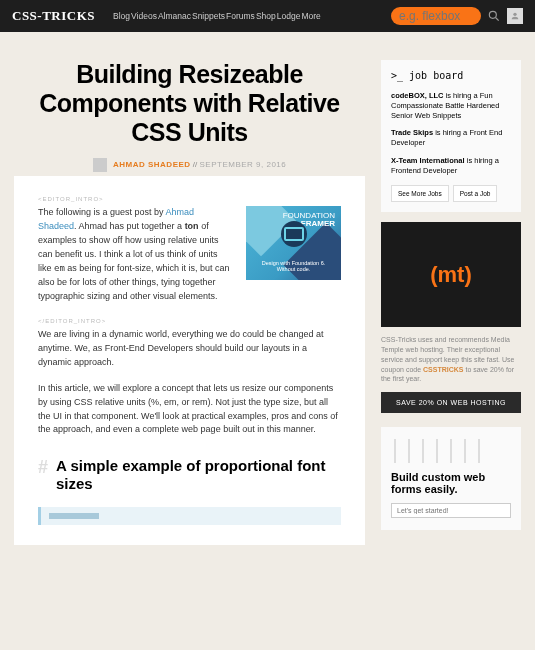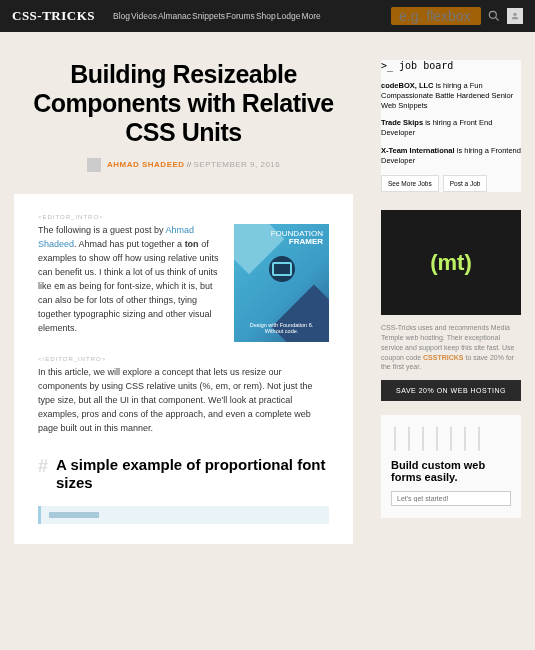--- a/index.html
+++ b/index.html
@@ -2,60 +2,60 @@
 <html><head>
 <meta charset="utf-8">
 <style>
 *{margin:0;padding:0;box-sizing:border-box}
 body{font-family:-apple-system,BlinkMacSystemFont,"Segoe UI",sans-serif;background:#f0ece5;width:535px}
 .topbar{background:#1e1e1e;height:32px;display:flex;align-items:center;padding:0 12px;color:#fff}
 .logo{font-weight:900;font-size:13px;letter-spacing:0.5px;margin-right:18px;font-family:Georgia,serif}
 .nav{display:flex;gap:1px;font-size:8.5px;flex:1}
 .nav a{color:#ccc;text-decoration:none}
 .search-wrap{display:flex;align-items:center;gap:6px}
-.search{width:90px;height:18px;border:none;border-radius:2px;padding:0 8px;font-size:14px;background:#a16207}
+.search{width:90px;height:18px;border:none;border-radius:9px;padding:0 8px;font-size:12px;background:#f97316}
 .search-icon{width:14px;height:14px}
 .avatar{width:16px;height:16px;background:#ddd;display:flex;align-items:center;justify-content:center}
-.main{display:flex;gap:28px;padding:28px 14px 0}
+.main{display:flex;gap:16px;padding:28px 14px 0}
 .content{flex:1;min-width:0}
 .title{font-size:25px;font-weight:900;text-align:center;line-height:1.15;letter-spacing:-0.5px;margin-bottom:12px;padding:0 10px}
-.byline{text-align:center;font-size:8px;color:#888;margin-bottom:22px}
+.byline{text-align:center;font-size:8px;color:#888;margin-bottom:4px}
 .byline .author{color:#e67e22;font-weight:700;text-transform:uppercase;letter-spacing:0.5px}
 .byline .date{color:#aaa;text-transform:uppercase;letter-spacing:0.5px}
 .byline-avatar{display:inline-block;width:14px;height:14px;background:#ccc;vertical-align:middle;margin-right:4px}
 .article{background:#fff;padding:20px 24px}
 .tag-label{font-size:6px;color:#bbb;letter-spacing:1px;margin-bottom:4px}
 .intro-wrap{display:flex;gap:14px;margin-bottom:14px}
 .intro-text{flex:1;font-size:9px;line-height:1.55;color:#333}
 .intro-text a{color:#3b8dbd;text-decoration:none}
 .intro-text strong{font-weight:700}
 .intro-text code{font-family:monospace;font-size:9px}
-.framer-ad{width:95px;height:118px;background:linear-gradient(135deg,#4db6d8 0%,#3a9bc4 60%,#2d5c8f 100%);position:relative;flex-shrink:0;overflow:hidden}
+.framer-ad{width:95px;height:74px;background:linear-gradient(135deg,#4db6d8 0%,#3a9bc4 60%,#2d5c8f 100%);position:relative;flex-shrink:0;overflow:hidden}
 .framer-ad::before{content:"";position:absolute;top:-10px;left:-10px;width:50px;height:50px;background:#7cc9e0;transform:rotate(45deg)}
 .framer-ad::after{content:"";position:absolute;bottom:-15px;right:-15px;width:60px;height:60px;background:#2a4d7a;transform:rotate(45deg)}
 .framer-title{position:absolute;top:6px;right:6px;text-align:right;color:#fff;font-size:8px;font-weight:300;line-height:1;z-index:2}
 .framer-title strong{font-weight:700;display:block}
 .framer-icon{position:absolute;top:38%;left:50%;transform:translate(-50%,-50%);width:26px;height:26px;background:#1a3a5a;border-radius:50%;z-index:2}
 .framer-icon::after{content:"";position:absolute;top:50%;left:50%;transform:translate(-50%,-50%);width:16px;height:10px;border:2px solid #6dd4e8;border-radius:2px}
 .framer-sub{position:absolute;bottom:8px;left:0;right:0;text-align:center;color:#fff;font-size:5.5px;z-index:2}
 .body-text{font-size:9px;line-height:1.55;margin-bottom:12px;color:#333}
 .section-head{display:flex;align-items:flex-start;gap:8px;margin-top:20px;margin-bottom:14px}
 .hash{color:#ddd;font-size:18px;font-weight:700}
 .section-title{font-size:15px;font-weight:900;line-height:1.2}
 .code-snip{background:#e9f3f8;border-left:3px solid #a3cfe5;height:18px;padding:4px 8px;display:flex;align-items:center}
 .code-snip span{background:#a8c9da;height:6px;width:50px;display:inline-block}
 .sidebar{width:140px;flex-shrink:0}
-.jobboard{background:#fafafa;margin-bottom:18px}
+.jobboard{background:#fafafa;padding:10px;margin-bottom:10px}
 .jb-title{font-family:monospace;font-size:10px;margin-bottom:10px}
 .job{font-size:7.5px;margin-bottom:8px;line-height:1.3}
 .job strong{font-weight:700}
 .jb-buttons{display:flex;gap:4px;margin-top:10px}
 .jb-btn{font-size:6.5px;padding:4px 6px;background:#fff;border:1px solid #ddd;cursor:pointer}
 .mt-box{background:#1a1a1a;height:105px;display:flex;align-items:center;justify-content:center;margin-bottom:8px}
-.mt-logo{color:#bef264;font-size:22px;font-weight:700}
+.mt-logo{color:#f97316;font-size:22px;font-weight:700}
 .mt-text{font-size:7px;color:#888;line-height:1.4;margin-bottom:8px}
 .mt-text strong{color:#d68a3f;font-weight:700}
 .mt-cta{background:#2a2a2a;color:#fff;font-size:7px;text-align:center;padding:7px 4px;letter-spacing:0.5px;margin-bottom:14px}
 .wufoo{background:#fafafa;padding:12px 10px}
 .wufoo-logo{height:24px;margin-bottom:8px;position:relative}
 .wufoo-logo::before{content:"";position:absolute;left:0;top:0;width:100px;height:24px;background:repeating-linear-gradient(90deg,transparent 0,transparent 3px,#ddd 3px,#ddd 5px,transparent 5px,transparent 14px)}
 .wufoo-text{font-size:11px;font-weight:700;margin-bottom:4px}
 .wufoo-input{width:100%;border:1px solid #ccc;font-size:7px;padding:3px 5px;color:#999}
 </style>
 </head>
@@ -103,20 +103,21 @@
           <span>The following is a guest post by </span><a>Ahmad Shadeed</a><span>. Ahmad has put together a </span><strong>ton</strong><span> of examples to show off how using relative units can benefit us. I think a lot of us think of units like </span><code>em</code><span> as being for font-size, which it is, but can also be for lots of other things, tying together typographic sizing and other visual elements.</span>
         </div>
         <div class="framer-ad">
           <div class="framer-title"><span>FOUNDATION</span><strong>FRAMER</strong></div>
           <div class="framer-icon"></div>
           <div class="framer-sub"><span>Design with Foundation 6.</span><br><span>Without code.</span></div>
         </div>
       </div>
       <div class="tag-label">&lt;/EDITOR_INTRO&gt;</div>
 
+      <p class="body-text">We are living in a dynamic world, everything we do could be changed at anytime. We, as Front-End Developers should build our layouts in a dynamic approach.</p>
       <p class="body-text">In this article, we will explore a concept that lets us resize our components by using CSS relative units (%, em, or rem). Not just the type size, but all the UI in that component. We'll look at practical examples, pros and cons of the approach, and even a complete web page built out in this manner.</p>
 
       <div class="section-head">
         <span class="hash">#</span>
         <h2 class="section-title">A simple example of proportional font sizes</h2>
       </div>
       <div class="code-snip">
           <span></span>
         </div>
     </div>

